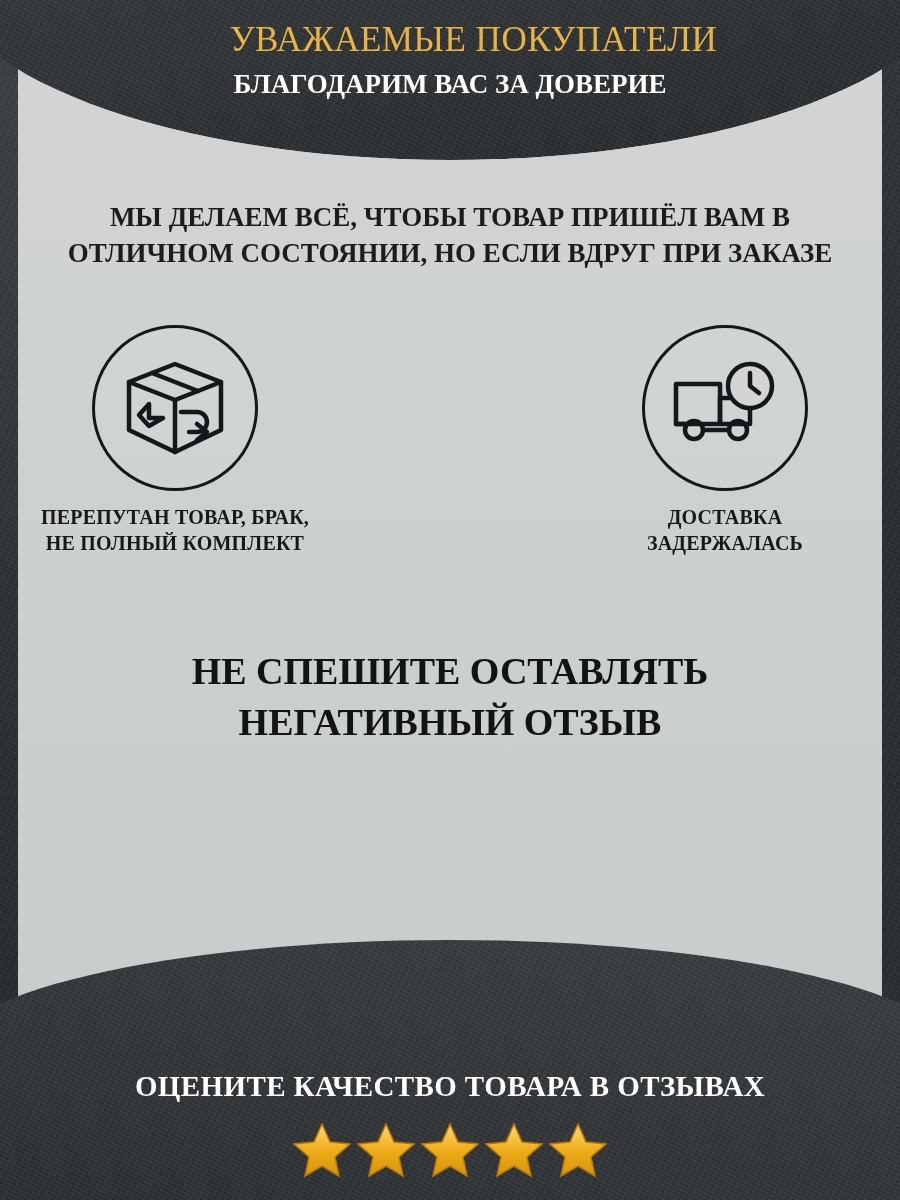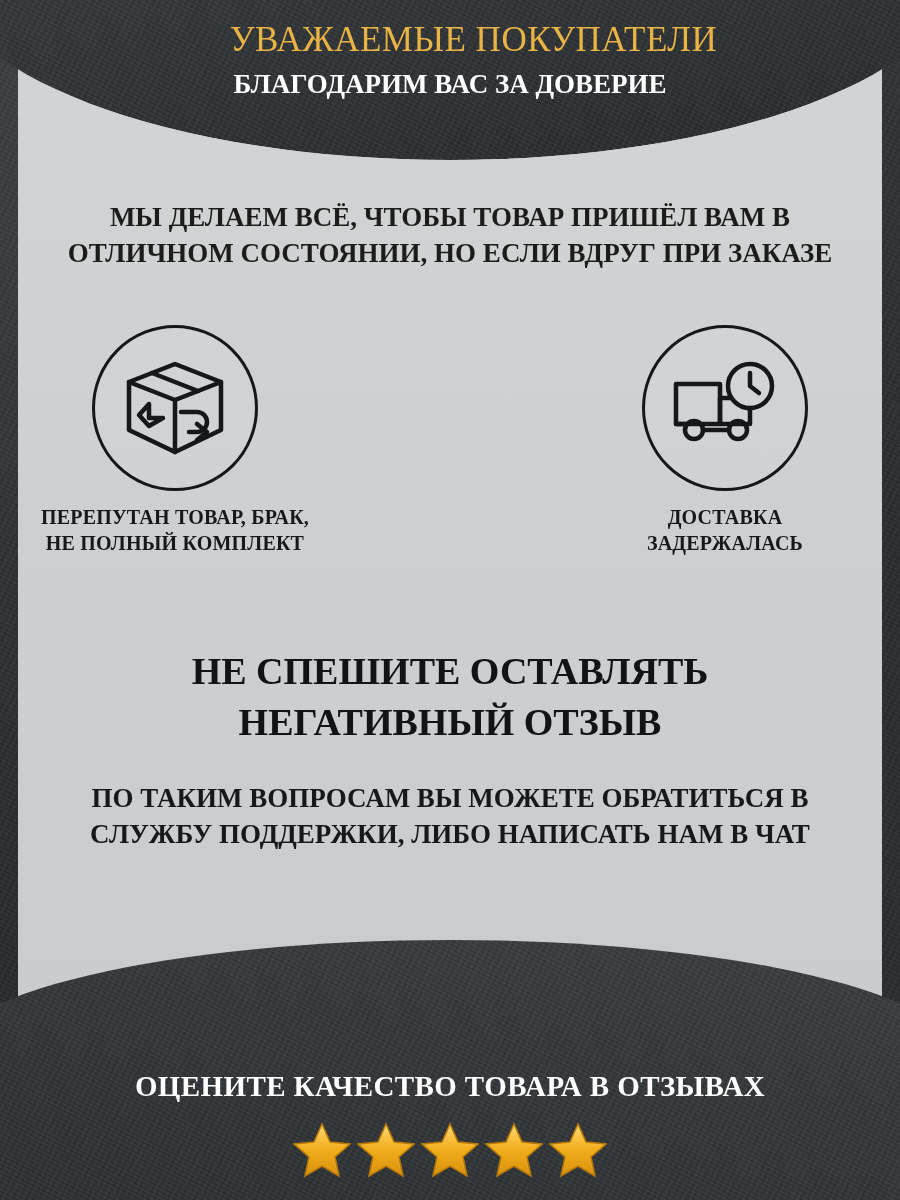--- a/index.html
+++ b/index.html
@@ -282,21 +282,20 @@
         </svg>
       </div>
       <div class="icon-label">ДОСТАВКА ЗАДЕРЖАЛАСЬ</div>
     </div>
 
 
   </div>
 
   <div class="headline">НЕ СПЕШИТЕ ОСТАВЛЯТЬ НЕГАТИВНЫЙ ОТЗЫВ</div>
 
-  <div class="support">ПО ТАКИМ ВОПРОСАМ ВЫ МОЖЕТЕ ОБРАТИТЬСЯ В СЛУЖБУ ПОДДЕРЖКИ, ЛИБО НАПИСАТЬ НАМ В ЧАТ</div>
 
   <div class="footer">
     <div class="footer-title">ОЦЕНИТЕ КАЧЕСТВО ТОВАРА В ОТЗЫВАХ</div>
     <div class="stars">
       <svg class="star" width="58" height="56" viewBox="0 0 58 56">
           <defs>
             <linearGradient id="g1" x1="0" y1="0" x2="0" y2="1">
               <stop offset="0" stop-color="#ffd970"></stop>
               <stop offset="0.5" stop-color="#f0ad1c"></stop>
               <stop offset="1" stop-color="#d8920c"></stop>

